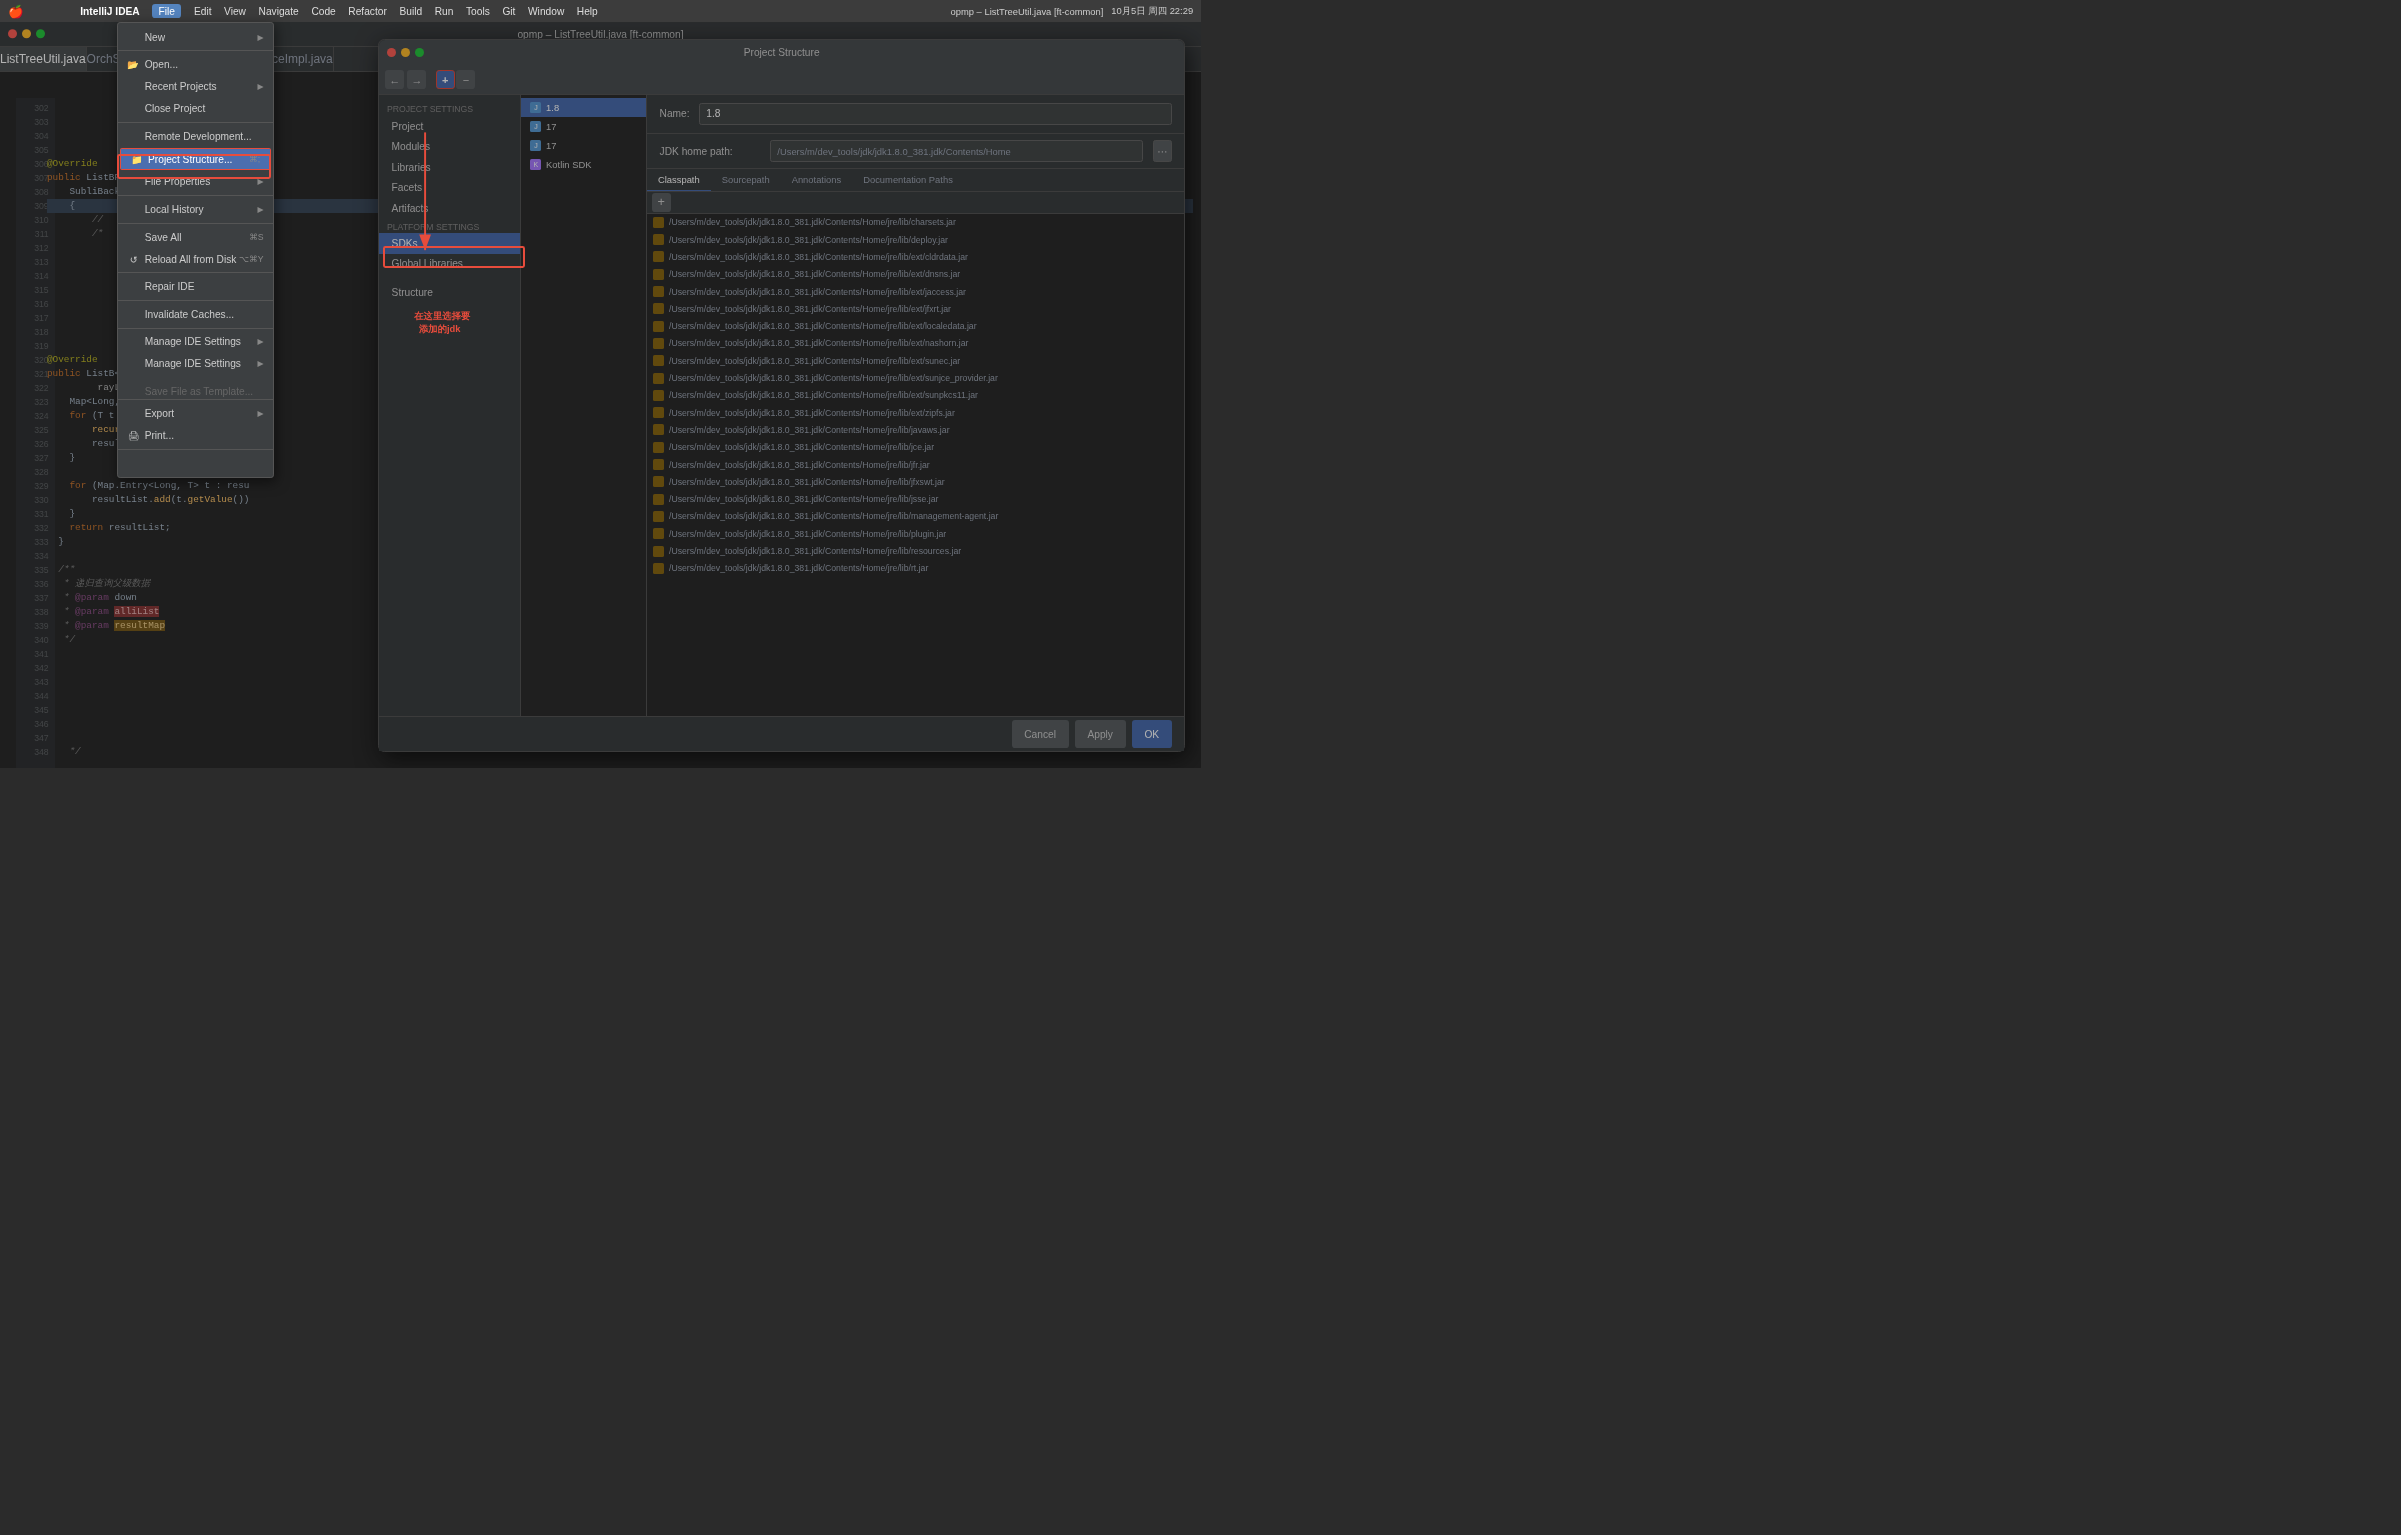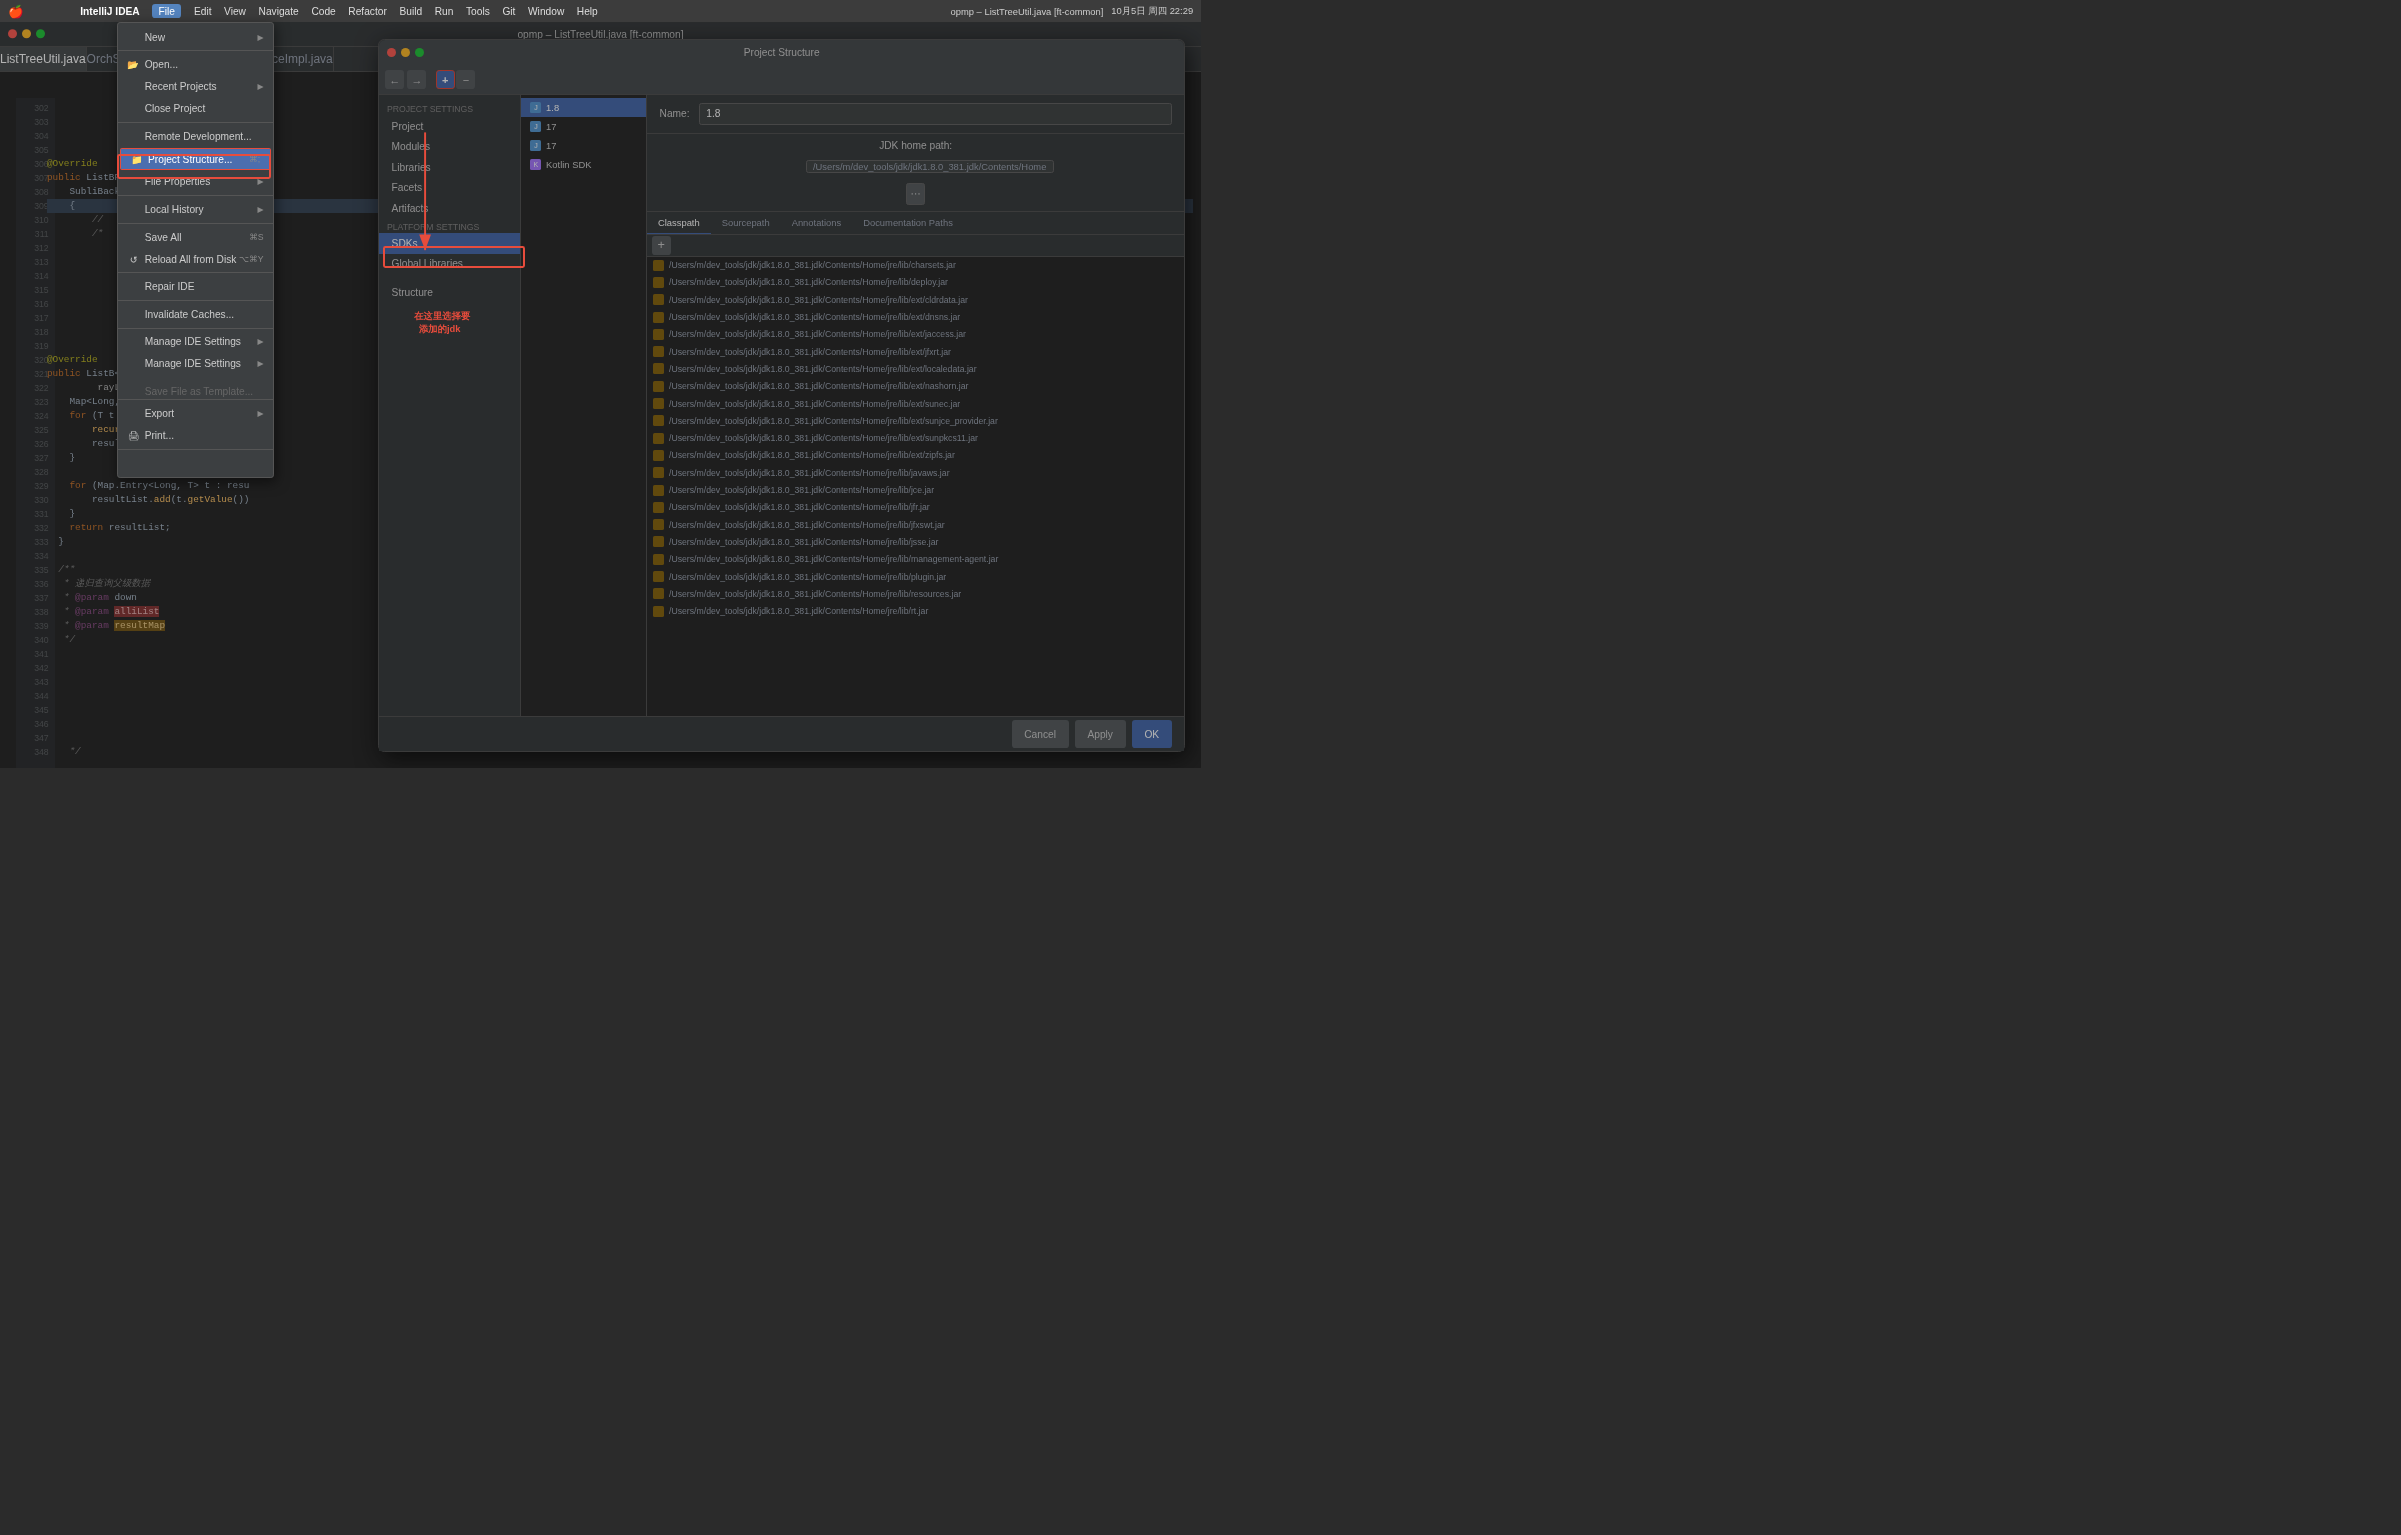--- a/index.html
+++ b/index.html
@@ -339,21 +339,20 @@
       color: #fff;
       font-size: 10.2px;
       padding: 0 6.3px;
     }
     .dialog-jdk-row {
       display: flex;
       align-items: center;
       padding: 6.3px 12.6px;
       gap: 9.4px;
       border-bottom: 0.8px solid #555;
-      flex-direction: column;
     }
     .dialog-jdk-label {
       font-size: 10.2px;
       color: #ccc;
       white-space: nowrap;
     }
     .dialog-jdk-path {
       flex: 1;
       height: 22px;
       background: #45494a;

